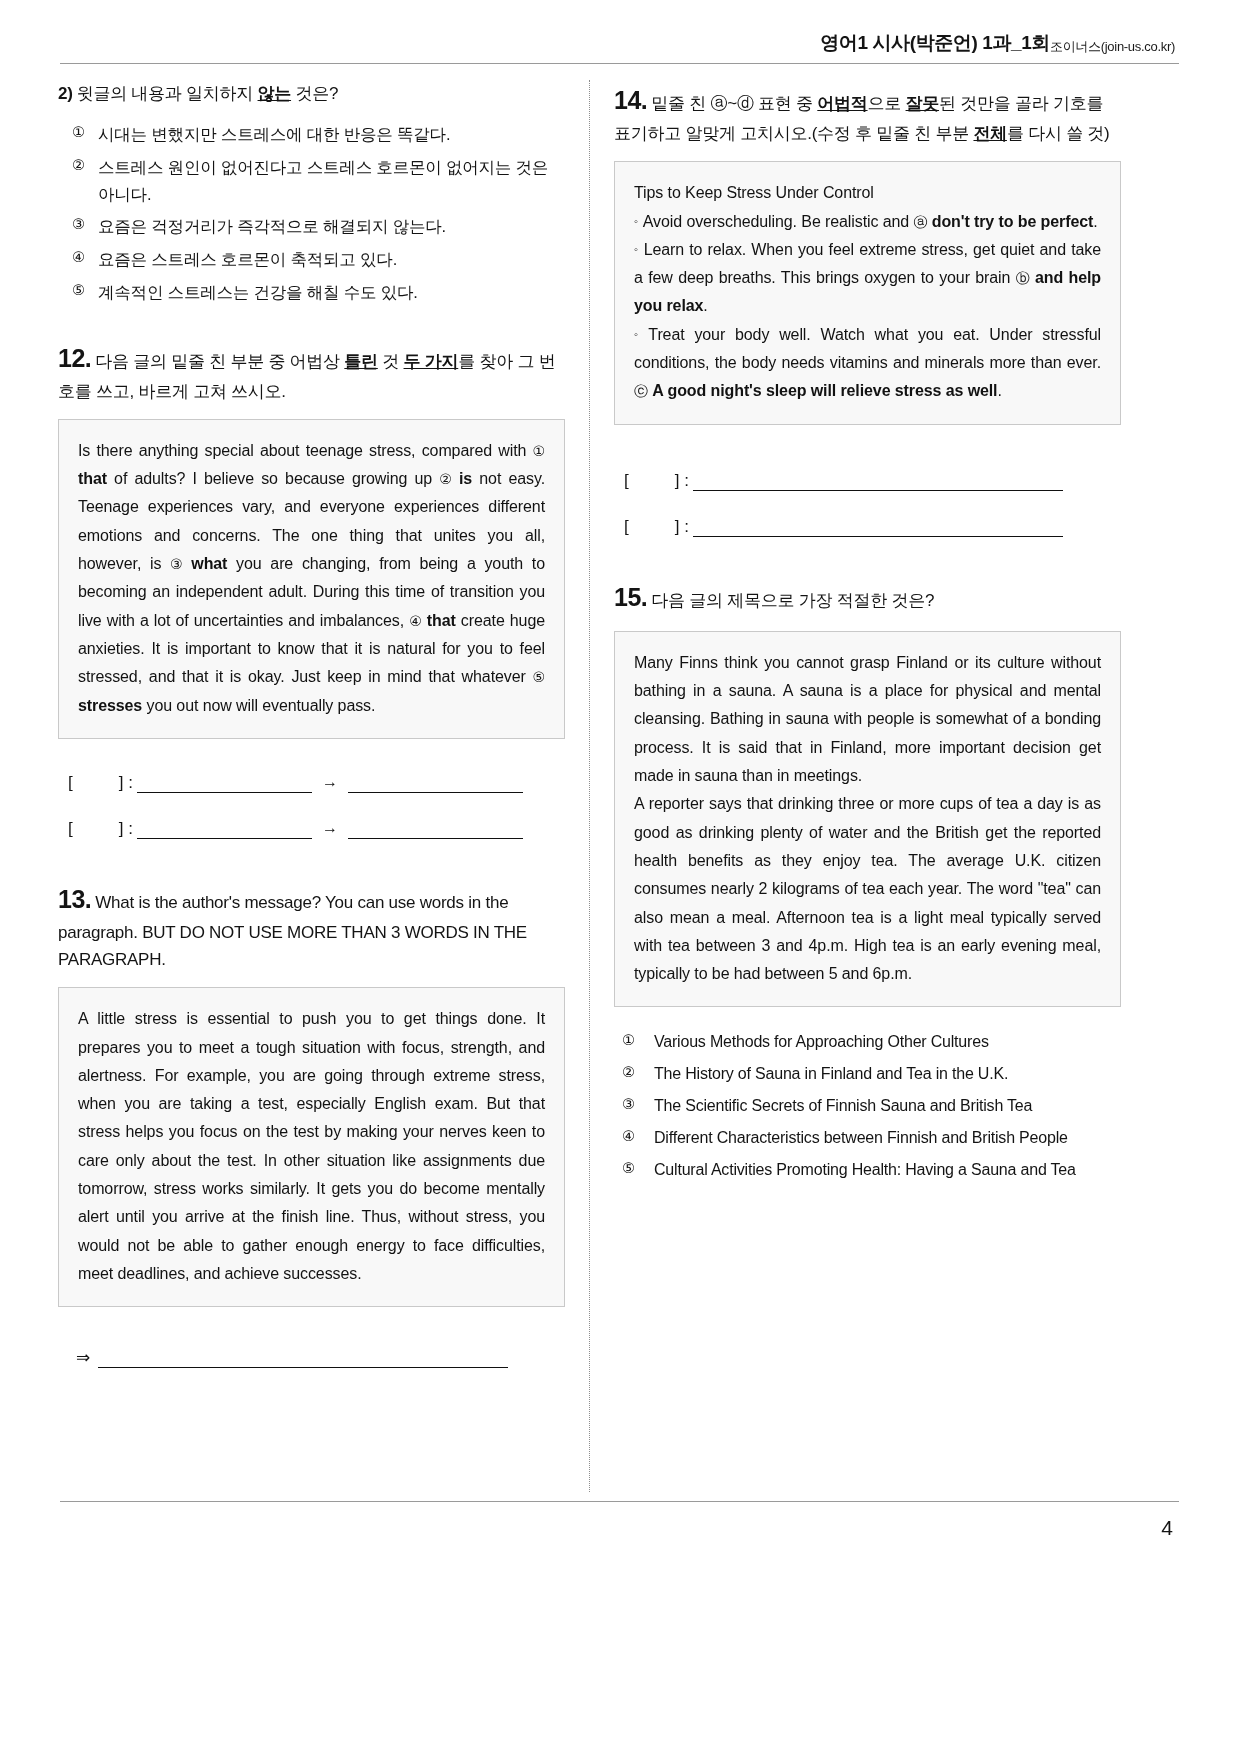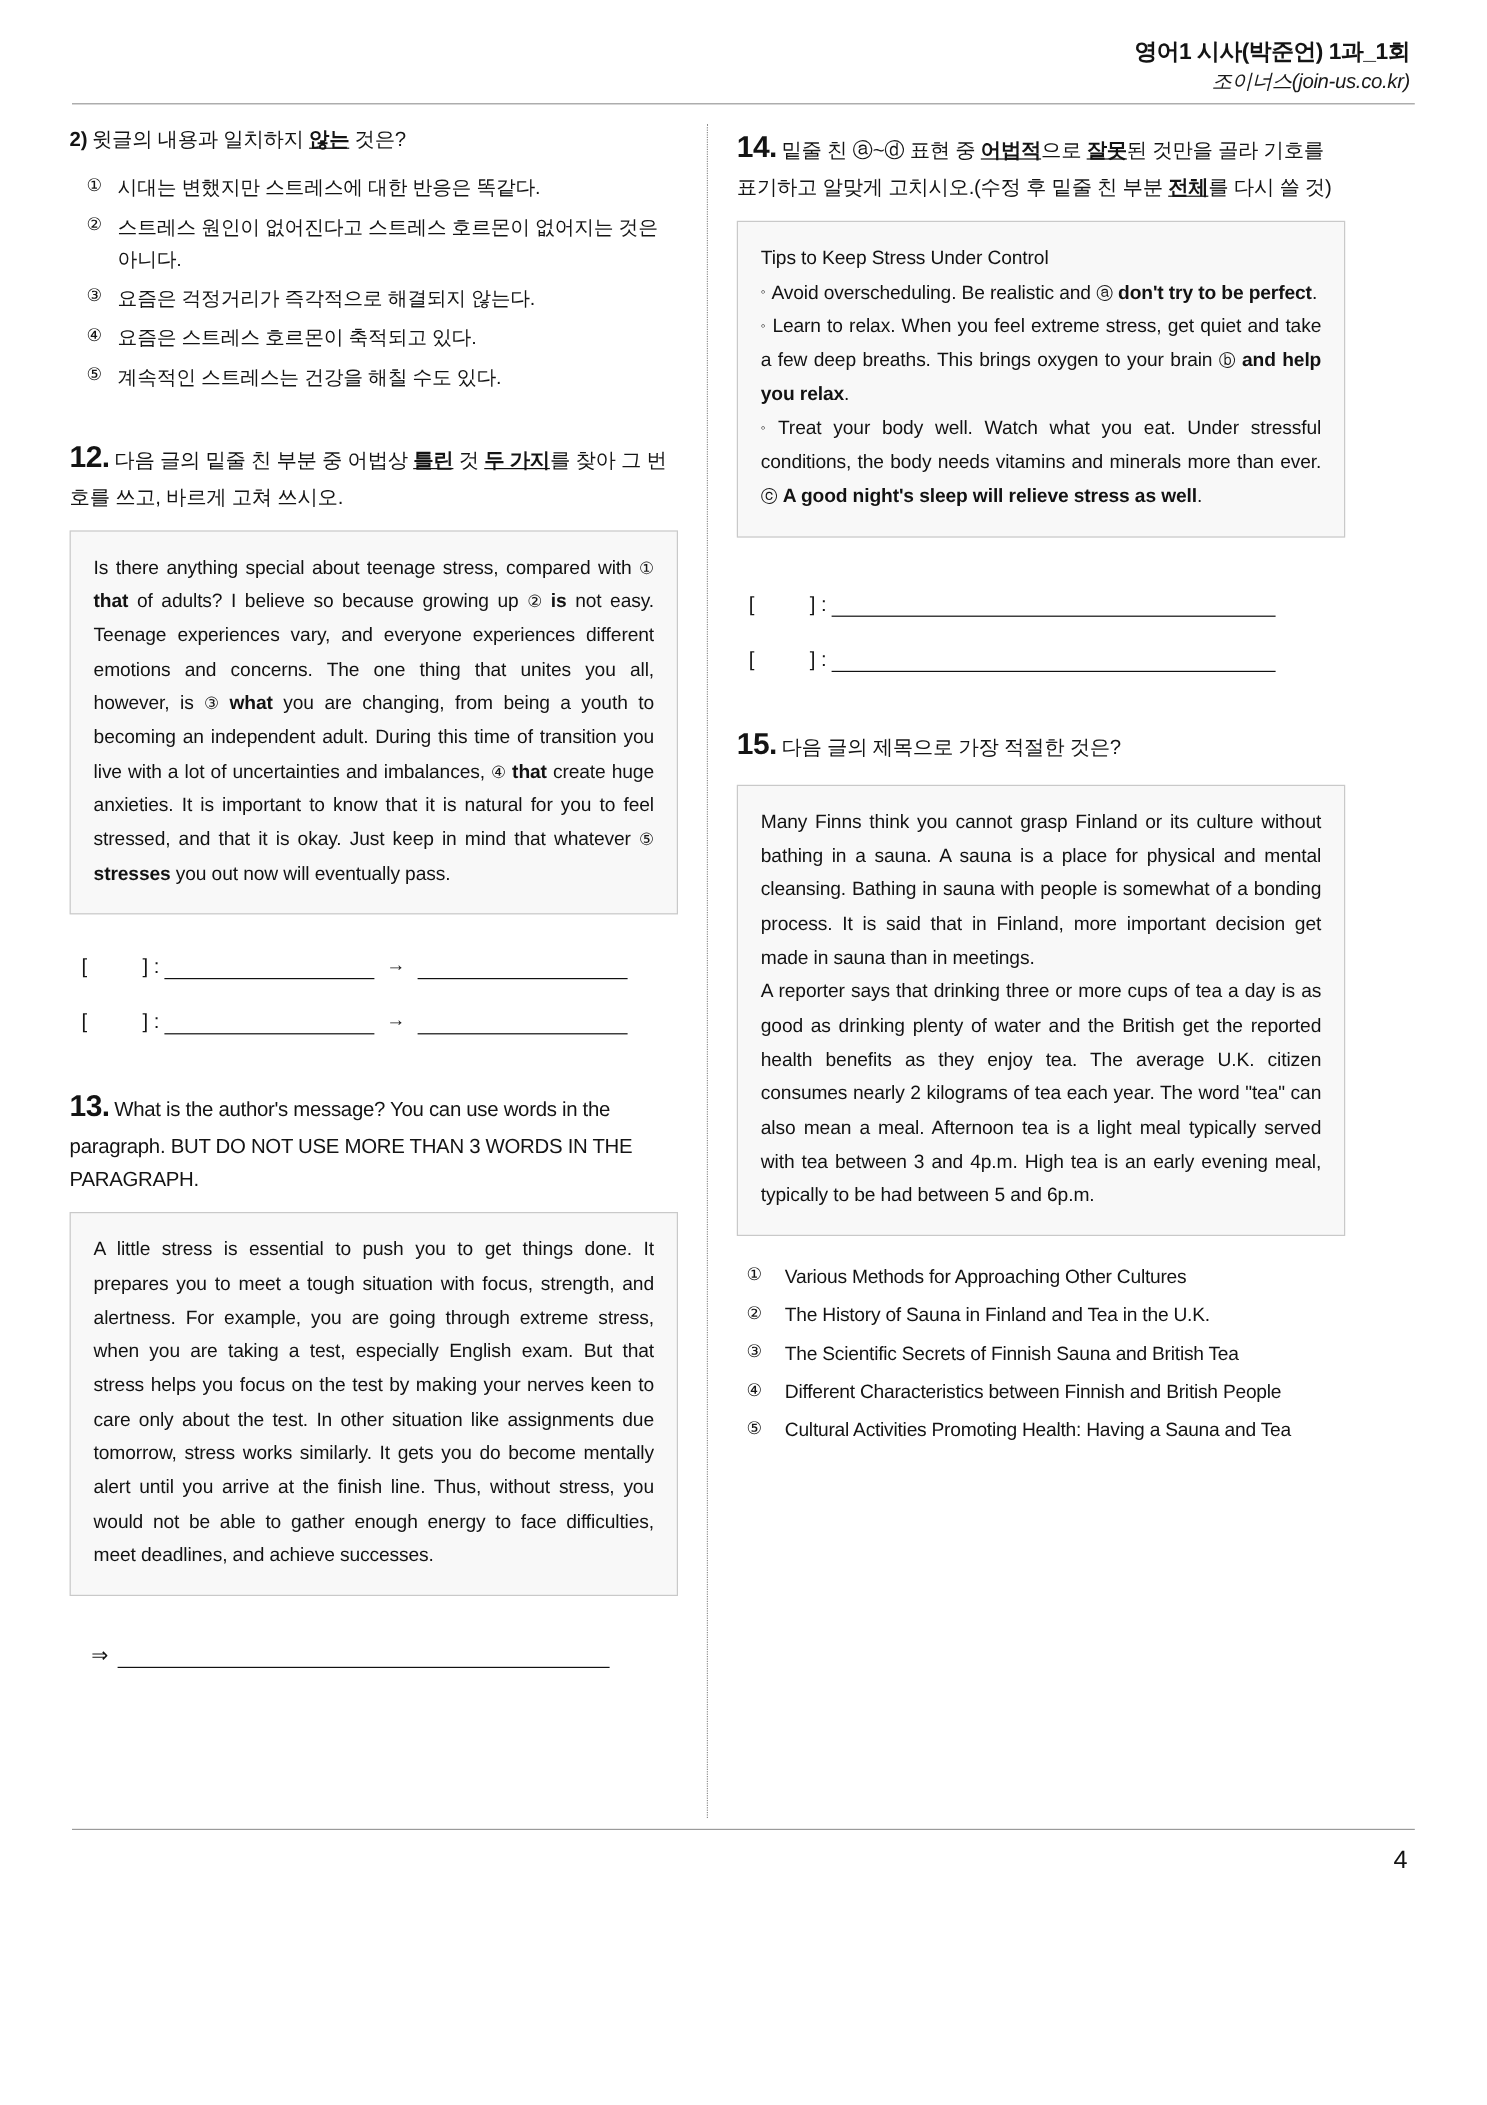--- a/index.html
+++ b/index.html
@@ -20,32 +20,30 @@
     width: 1239px; height: 1754px;
     padding: 30px 58px 0 58px;
   }
 
   
   .hdr {
     display: flex;
     align-items: flex-end;
     justify-content: flex-end;
     padding: 0 6px 7px 6px;
-    flex-direction: column;
   }
   .hdr-left {
     font-size: 19px;
     font-weight: bold;
     letter-spacing: -0.4px;
   }
   .hdr-right {
-    font-size: 17px;
+    font-size: 13px;
     letter-spacing: -0.3px;
     color: #1a1a1a;
-    font-style: italic;
   }
   .hdr-rule {
     border-top: 1.3px solid #9a9a9a;
     margin: 0 2px;
   }
 
   
   .cols {
     display: flex;
     margin-top: 16px;

